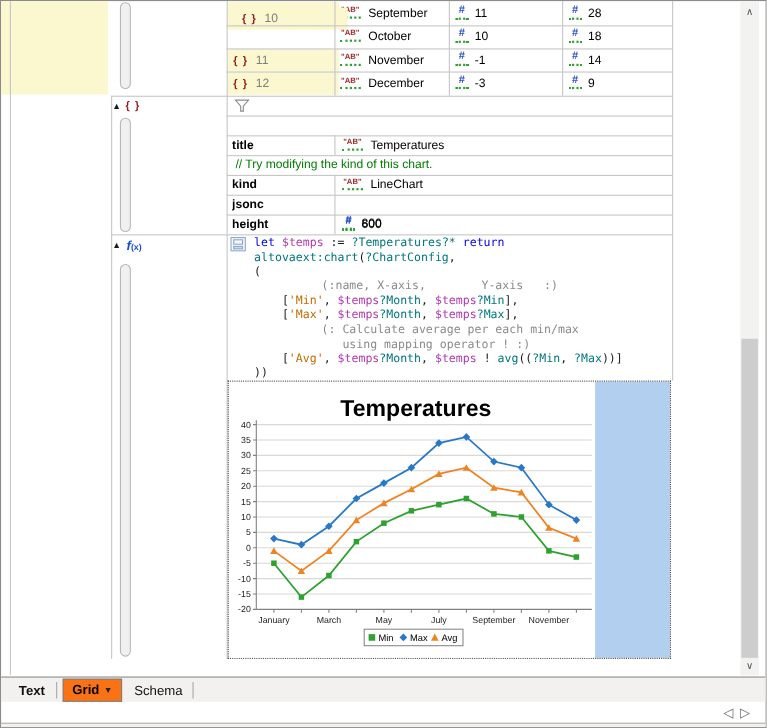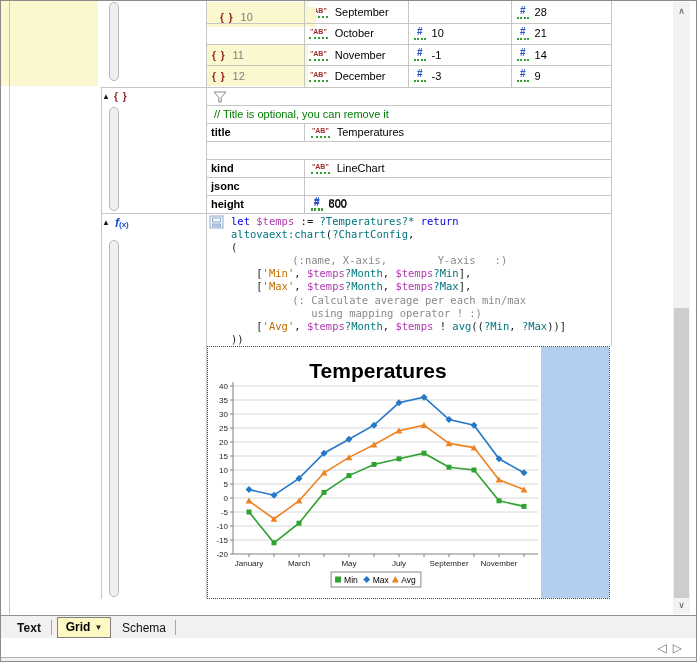--- a/index.html
+++ b/index.html
@@ -56,21 +56,21 @@
   #vscroll{position:absolute;left:672px;top:1px;width:17px;height:612px;background:#F2F2F1;}
   .scr-arrow{position:absolute;left:0;width:17px;height:14px;color:#555;font-size:9px;
              text-align:center;line-height:14px;cursor:pointer;}
   #vthumb{position:absolute;left:1px;top:306px;width:15px;height:290px;background:#CDCDCD;cursor:pointer;}
   
   #viewtabs{position:absolute;left:0;top:614px;width:695px;height:23px;background:#F2F1F0;
             border-top:1px solid #8f8f8f;box-sizing:border-box;}
   .vtab{position:absolute;top:3px;height:19px;font-size:12px;color:#111;text-align:center;
         line-height:18px;cursor:pointer;}
   .vtab-sep{position:absolute;top:4px;width:1px;height:15px;background:#a8a8a8;}
-  #tab-grid-box{position:absolute;left:56px;top:1px;width:54px;height:21px;background:#fef9c3;
+  #tab-grid-box{position:absolute;left:56px;top:1px;width:54px;height:21px;background:#f97316;
         border:1px solid #808080;box-sizing:border-box;font-weight:bold;font-size:12px;
         text-align:center;line-height:19px;cursor:pointer;}
   .dropdown-caret{font-size:8px;vertical-align:1px;margin-left:4px;color:#222;}
   #filetabs{position:absolute;left:0;top:637px;width:695px;height:20px;background:#F2F1F0;}
   #filetab{position:absolute;left:4px;top:0px;height:19px;background:#fbfbfb;
            border:1px solid #8f8f8f;border-bottom:none;box-sizing:border-box;
            padding:0 8px 0 4px;font-size:11px;font-weight:bold;line-height:18px;cursor:pointer;}
   #filetab .ficon{display:inline-block;vertical-align:-3px;margin-right:4px;}
   #navarrows{position:absolute;right:8px;top:640px;color:#707070;font-size:12px;letter-spacing:6px;cursor:pointer;}
   #btm-strip{position:absolute;left:0;top:656px;width:695px;height:5px;background:#F2F1F0;
@@ -80,25 +80,26 @@
 </head>
 <body>
 
 <div id="window">
 
   <div id="grid" class="abs" style="left:0;top:0;width:672px;height:613px;overflow:hidden;">
       <div class="vline" style="left:8px;top:0;height:613px;"></div>
       <div style="left:206px;top:0;width:97px;height:85px;background:#FBF7CE;"></div>
       <div class="cell keycell" style="left:206px;top:1px;width:96px;height:20px;line-height:20px;padding-left:5px;"><span class="brace">{ }</span><span class="idx">9</span></div>
       <div class="cell" style="left:308px;top:1px;width:98px;height:20px;line-height:20px;"><span class="icn-str">"AB"</span><span>September</span></div>
+      <div class="cell" style="left:413px;top:1px;width:96px;height:20px;line-height:20px;"><span class="icn-num">#</span><span>11</span></div>
       <div class="cell" style="left:516px;top:1px;width:92px;height:20px;line-height:20px;"><span class="icn-num">#</span><span>28</span></div>
       <div class="cell keycell" style="left:206px;top:6px;width:96px;height:20px;line-height:20px;padding-left:13px;"><span class="brace">{ }</span><span class="idx">10</span></div>
       <div class="cell" style="left:308px;top:22.25px;width:98px;height:20px;line-height:20px;"><span class="icn-str">"AB"</span><span>October</span></div>
       <div class="cell" style="left:413px;top:22.25px;width:96px;height:20px;line-height:20px;"><span class="icn-num">#</span><span>10</span></div>
-      <div class="cell" style="left:516px;top:22.25px;width:92px;height:20px;line-height:20px;"><span class="icn-num">#</span><span>21</span></div>
+      <div class="cell" style="left:516px;top:22.25px;width:92px;height:20px;line-height:20px;"><span class="icn-num">#</span><span>18</span></div>
       <div class="cell keycell" style="left:206px;top:43.5px;width:96px;height:20px;line-height:20px;padding-left:5px;"><span class="brace">{ }</span><span class="idx">11</span></div>
       <div class="cell" style="left:308px;top:43.5px;width:98px;height:20px;line-height:20px;"><span class="icn-str">"AB"</span><span>November</span></div>
       <div class="cell" style="left:413px;top:43.5px;width:96px;height:20px;line-height:20px;"><span class="icn-num">#</span><span>-1</span></div>
       <div class="cell" style="left:516px;top:43.5px;width:92px;height:20px;line-height:20px;"><span class="icn-num">#</span><span>14</span></div>
       <div class="cell keycell" style="left:206px;top:64.75px;width:96px;height:20px;line-height:20px;padding-left:5px;"><span class="brace">{ }</span><span class="idx">12</span></div>
       <div class="cell" style="left:308px;top:64.75px;width:98px;height:20px;line-height:20px;"><span class="icn-str">"AB"</span><span>December</span></div>
       <div class="cell" style="left:413px;top:64.75px;width:96px;height:20px;line-height:20px;"><span class="icn-num">#</span><span>-3</span></div>
       <div class="cell" style="left:516px;top:64.75px;width:92px;height:20px;line-height:20px;"><span class="icn-num">#</span><span>9</span></div>
       <div class="hline" style="left:205px;top:22px;width:405px;"></div>
       <div class="hline" style="left:205px;top:43px;width:405px;"></div>
@@ -107,26 +108,26 @@
       <div class="vline" style="left:407px;top:0;height:86px;"></div>
       <div class="vline" style="left:510px;top:0;height:86px;"></div>
       <div class="vline" style="left:610px;top:0;height:345px;"></div>
       <div class="hline" style="left:100px;top:86px;width:510px;"></div>
       <div class="collapse" style="left:101px;top:91px;">▲</div>
       <div class="sectlabel" style="left:113px;top:89px;"><span class="brace">{ }</span> <span></span></div>
       <div class="abs" style="left:212px;top:89px;width:14px;height:13px;"><svg class="funnel" width="14" height="13" viewBox="0 0 14 13">
           <polygon points="1,1 13,1 8.2,6.5 8.2,11 5.8,11 5.8,6.5" fill="#fdfdfd" stroke="#8a8a8a"></polygon>
         </svg></div>
       <div class="hline" style="left:205px;top:104px;width:405px;"></div>
-      <div class="cell comment" style="left:213px;top:105px;width:395px;height:17px;line-height:17px;">// Title is optional, you can remove it</div>
       <div class="hline" style="left:205px;top:122px;width:405px;"></div>
       <div class="cell" style="left:210px;top:123px;width:92px;height:17px;line-height:17px;"><span class="keyname">title</span></div>
       <div class="cell" style="left:310px;top:123px;width:296px;height:17px;line-height:17px;"><span class="icn-str">"AB"</span><span>Temperatures</span></div>
       <div class="vline" style="left:303px;top:122px;height:18px;"></div>
       <div class="hline" style="left:205px;top:140px;width:405px;"></div>
+      <div class="cell comment" style="left:213px;top:141px;width:395px;height:17px;line-height:17px;">// Try modifying the kind of this chart.</div>
       <div class="hline" style="left:205px;top:158px;width:405px;"></div>
       <div class="cell" style="left:210px;top:159px;width:92px;height:17px;line-height:17px;"><span class="keyname">kind</span></div>
       <div class="cell" style="left:310px;top:159px;width:296px;height:17px;line-height:17px;"><span class="icn-str">"AB"</span><span>LineChart</span></div>
       <div class="vline" style="left:303px;top:158px;height:18px;"></div>
       <div class="hline" style="left:205px;top:176px;width:405px;"></div>
       <div class="cell" style="left:210px;top:177px;width:92px;height:17px;line-height:17px;"><span class="keyname">jsonc</span></div>
       <div class="cell" style="left:310px;top:177px;width:296px;height:17px;line-height:17px;margin-top:17px;"><span class="icn-num">#</span><span>800</span></div>
       <div class="vline" style="left:303px;top:176px;height:18px;"></div>
       <div class="hline" style="left:205px;top:194px;width:405px;"></div>
       <div class="cell" style="left:210px;top:195px;width:92px;height:17px;line-height:17px;"><span class="keyname">height</span></div>

